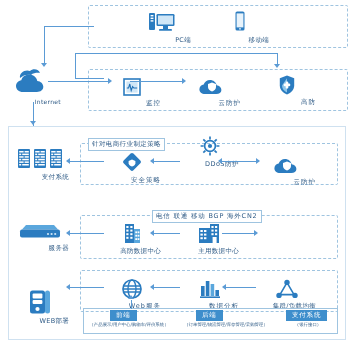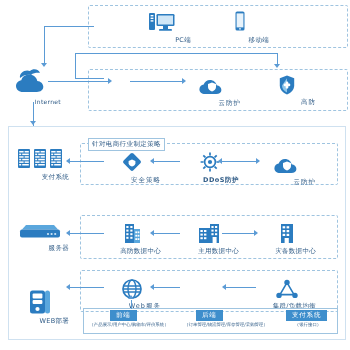--- a/index.html
+++ b/index.html
@@ -124,20 +124,30 @@
       <svg width="44" height="30" viewBox="0 0 44 30">
         <path d="M10 12c-1 -5 5 -9 10 -7 3 -3 9 -2 10 2 0 0 -6 -1 -9 2 -3 -1 -8 0 -11 3z" fill="#2b7cc0"></path>
         <path d="M13 26c-4.2 0 -7 -2.6 -7 -6 0 -3 2.3 -5.4 5.3 -5.8 1 -3.4 4.2 -5.6 7.8 -5.6 4 0 7.4 2.7 8.2 6.4 3.4 .2 6 2.8 6 5.8 0 3.2 -2.8 5.2 -6.4 5.2z" fill="#2b7cc0"></path>
       </svg>
     </div>
     <div class="cap" style="font-size:6px;">Internet</div>
   </div>
 
   <div class="dashbox" style="left:88px;top:69px;width:260px;height:42px;"></div>
 
+  <div class="node" style="left:103px;top:71px;">
+    <div class="gfx">
+      <svg width="20" height="20" viewBox="0 0 20 20">
+        <rect x="2" y="2" width="16" height="16" fill="none" stroke="#2b7cc0" stroke-width="1.6"></rect>
+        <rect x="4.4" y="4.4" width="11.2" height="11.2" fill="#cfe6f7"></rect>
+        <polyline points="4.8,11 6.6,11 7.8,7 9.2,13.5 10.6,9.5 11.8,11 15.2,11" fill="none" stroke="#1f6fb5" stroke-width="1.1"></polyline>
+      </svg>
+    </div>
+    <div class="cap wide">监控</div>
+  </div>
 
   <div class="node" style="left:183px;top:71px;">
     <div class="gfx">
       <svg width="26" height="20" viewBox="0 0 26 20">
         <path d="M6 17c-3.3 0 -5.6 -2.1 -5.6 -4.8 0 -2.4 1.9 -4.3 4.3 -4.6 .8 -2.7 3.4 -4.5 6.3 -4.5 3.2 0 6 2.2 6.6 5.2 2.7 .2 4.8 2.2 4.8 4.6 0 2.6 -2.2 4.1 -5.1 4.1z" fill="#2b7cc0"></path>
         <path d="M13 5.4l4 1.6v3.1c0 2.2 -1.7 3.8 -4 4.5 -2.3 -.7 -4 -2.3 -4 -4.5V7z" fill="#fff"></path>
       </svg>
     </div>
     <div class="cap wide">云防护</div>
   </div>
@@ -233,21 +243,21 @@
   <div class="node" style="left:103px;top:148px;">
     <div class="gfx">
       <svg width="24" height="24" viewBox="0 0 24 24">
         <rect x="12" y="2.2" width="13.8" height="13.8" rx="2" fill="#2b7cc0" transform="rotate(45 12 2.2)"></rect>
         <path d="M12 9.6l3.4 1.4v2.2c0 1.6 -1.4 2.7 -3.4 3.3 -2 -.6 -3.4 -1.7 -3.4 -3.3V11z" fill="#fff"></path>
       </svg>
     </div>
     <div class="cap wide">安全策略</div>
   </div>
 
-  <div class="node" style="left:181px;top:148px;font-weight:bold;">
+  <div class="node" style="left:181px;top:132px;">
     <div class="gfx">
       <svg width="24" height="24" viewBox="0 0 24 24">
         <g stroke="#2b7cc0" stroke-width="1.7" fill="none">
           <circle cx="12" cy="12" r="5.4"></circle>
           <path d="M12 2.6v3M12 18.4v3M2.6 12h3M18.4 12h3M5.3 5.3l2.1 2.1M16.6 16.6l2.1 2.1M18.7 5.3l-2.1 2.1M7.4 16.6l-2.1 2.1"></path>
         </g>
         <circle cx="12" cy="12" r="2.1" fill="#2b7cc0"></circle>
       </svg>
     </div>
     <div class="cap" style="letter-spacing:.5px;">DDoS防护</div>
@@ -265,20 +275,21 @@
 
   <div class="hline" style="left:70px;top:161px;width:34px;"></div>
   <div class="arrowL" style="left:66px;top:158px;"></div>
   <div class="hline" style="left:154px;top:161px;width:26px;"></div>
   <div class="arrowL" style="left:150px;top:158px;"></div>
   <div class="hline" style="left:222px;top:161px;width:34px;"></div>
   <div class="arrowL" style="left:218px;top:158px;"></div>
   <div class="arrowR" style="left:256px;top:158px;"></div>
 
   <div class="dashbox" style="left:80px;top:215px;width:258px;height:44px;"></div>
+  <div class="chip" style="left:152px;top:210px;letter-spacing:.8px;">电信 联通 移动 BGP 海外CN2</div>
 
   <div class="node" style="left:103px;top:219px;">
     <div class="gfx">
       <svg width="22" height="24" viewBox="0 0 22 24">
         <rect x="4" y="3" width="9" height="19" fill="#2b7cc0"></rect>
         <rect x="13" y="8" width="6" height="14" fill="#5aa7dd"></rect>
         <g fill="#fff">
           <rect x="5.3" y="5" width="2.2" height="2"></rect>
             <rect x="9.3" y="5" width="2.2" height="2"></rect>
           <rect x="5.3" y="8.6" width="2.2" height="2"></rect>
@@ -332,37 +343,20 @@
             <rect x="18" y="8.6" width="2.2" height="2"></rect>
           <rect x="14.4" y="12.2" width="2.2" height="2"></rect>
             <rect x="18" y="12.2" width="2.2" height="2"></rect>
           <rect x="15.6" y="16" width="4" height="6"></rect>
         </g>
       </svg>
     </div>
     <div class="cap">主用数据中心</div>
   </div>
 
-  <div class="node" style="left:258px;top:219px;">
-    <div class="gfx">
-      <svg width="18" height="24" viewBox="0 0 18 24">
-        <rect x="3" y="3" width="12" height="19" fill="#2b7cc0"></rect>
-        <g fill="#fff">
-          <rect x="4.6" y="5.2" width="2.6" height="2.2"></rect>
-            <rect x="8.6" y="5.2" width="2.6" height="2.2"></rect>
-          <rect x="4.6" y="9" width="2.6" height="2.2"></rect>
-            <rect x="8.6" y="9" width="2.6" height="2.2"></rect>
-          <rect x="4.6" y="12.8" width="2.6" height="2.2"></rect>
-            <rect x="8.6" y="12.8" width="2.6" height="2.2"></rect>
-          <rect x="6.6" y="17" width="4.2" height="5"></rect>
-        </g>
-      </svg>
-    </div>
-    <div class="cap">灾备数据中心</div>
-  </div>
 
   <div class="hline" style="left:70px;top:233px;width:34px;"></div>
   <div class="arrowL" style="left:66px;top:230px;"></div>
   <div class="hline" style="left:154px;top:233px;width:26px;"></div>
   <div class="arrowL" style="left:150px;top:230px;"></div>
   <div class="hline" style="left:222px;top:233px;width:32px;"></div>
   <div class="arrowR" style="left:254px;top:230px;"></div>
 
   <div class="dashbox" style="left:80px;top:270px;width:258px;height:42px;"></div>
 
@@ -383,20 +377,32 @@
     <div class="gfx">
       <svg width="22" height="22" viewBox="0 0 22 22">
         <circle cx="11" cy="11" r="9" fill="none" stroke="#2b7cc0" stroke-width="1.7"></circle>
         <ellipse cx="11" cy="11" rx="4" ry="9" fill="none" stroke="#2b7cc0" stroke-width="1.4"></ellipse>
         <path d="M2.3 8h17.4M2.3 14h17.4M2 11h18" stroke="#2b7cc0" stroke-width="1.4" fill="none"></path>
       </svg>
     </div>
     <div class="cap wide">Web服务</div>
   </div>
 
+  <div class="node" style="left:181px;top:274px;">
+    <div class="gfx">
+      <svg width="24" height="22" viewBox="0 0 24 22">
+        <rect x="3" y="8" width="3.6" height="10" fill="#2b7cc0"></rect>
+        <rect x="7.8" y="3" width="3.6" height="15" fill="#2b7cc0"></rect>
+        <rect x="12.6" y="6" width="3.6" height="12" fill="#5aa7dd"></rect>
+        <rect x="17.4" y="12" width="3.6" height="6" fill="#2b7cc0"></rect>
+        <rect x="2" y="18.4" width="20" height="1.6" fill="#2b7cc0"></rect>
+      </svg>
+    </div>
+    <div class="cap wide">数据分析</div>
+  </div>
 
   <div class="node" style="left:258px;top:274px;">
     <div class="gfx">
       <svg width="26" height="22" viewBox="0 0 26 22">
         <path d="M13 4.6L5.4 17.6M13 4.6l7.6 13M6.4 16.6h13.2" stroke="#2b7cc0" stroke-width="1.6" fill="none"></path>
         <circle cx="13" cy="4.4" r="2.7" fill="#2b7cc0"></circle>
         <circle cx="5" cy="17.4" r="2.7" fill="#2b7cc0"></circle>
         <circle cx="21" cy="17.4" r="2.7" fill="#2b7cc0"></circle>
       </svg>
     </div>

